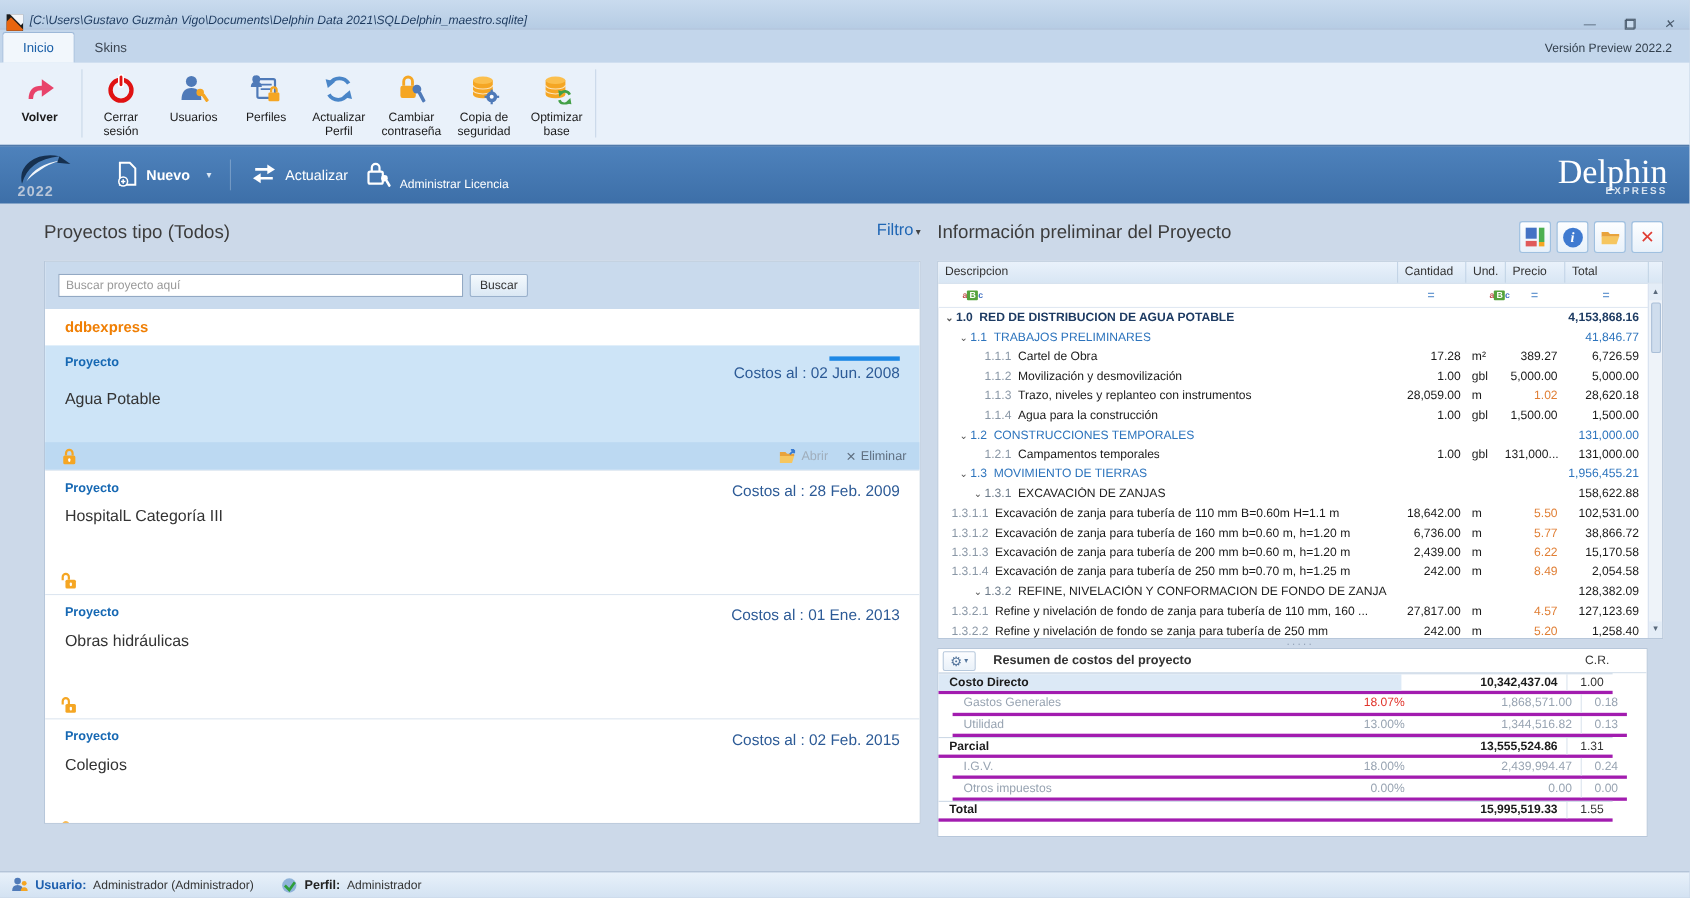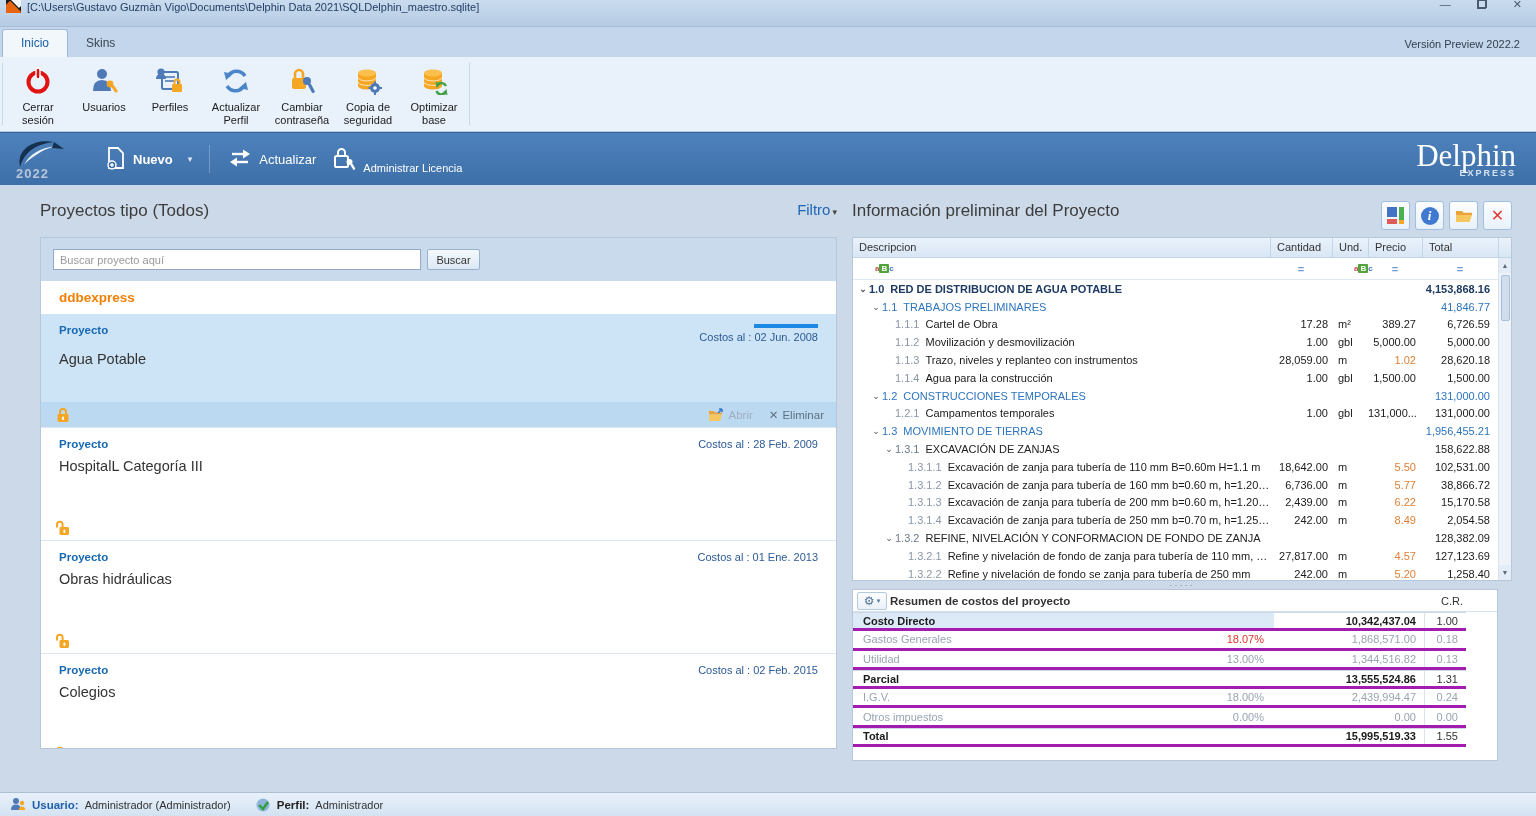--- a/index.html
+++ b/index.html
@@ -1,21 +1,21 @@
 <!DOCTYPE html>
 <html><head>
 <meta charset="utf-8">
 <style>
   * { box-sizing: border-box; margin: 0; padding: 0; }
   html,body { width:1536px; height:816px; overflow:hidden; }
   body { font-family:"Liberation Sans", sans-serif; font-size:11px; color:#333; background:#ccd9e9; }
   .app { position:relative; width:1536px; height:816px; display:flex; flex-direction:column; }
 
   
-  .titlebar { height:22px; background:linear-gradient(#c9dbee,#b6cce4); display:flex; align-items:flex-end; padding:13px 6px; border-bottom:1px solid #a7bcd6; }
+  .titlebar { height:22px; background:linear-gradient(#c9dbee,#b6cce4); display:flex; align-items:flex-start; padding:13px 6px; border-bottom:1px solid #a7bcd6;font-style:italic; }
   .app-logo { width:15px; height:15px; margin-right:6px; position:relative; background:#1c1c1c; overflow:hidden; flex:none; }
   .app-logo::after { content:""; position:absolute; left:-4px; bottom:-7px; width:16px; height:16px; background:#e8650f; transform:rotate(45deg); }
   .app-logo::before { content:""; position:absolute; right:-5px; top:-7px; width:14px; height:14px; background:#f4f6f9; transform:rotate(45deg); z-index:1; }
   .title-text { color:#1d3a5f; font-size:11px; }
   .win-controls { margin-left:auto; display:flex; gap:26px; padding-right:8px; color:#4a5a6c; font-size:11px; }
   .win-controls span { cursor:default; line-height:18px; }
   .restore-glyph { position:relative; width:10px; height:10px; display:inline-block; margin-top:4px; }
   .restore-glyph::before { content:""; position:absolute; left:0; bottom:0; width:7px; height:7px; border:1px solid #4a5a6c; background:#c9dbee; }
   .restore-glyph::after { content:""; position:absolute; right:0; top:0; width:7px; height:7px; border:1px solid #4a5a6c; }
 
@@ -65,21 +65,21 @@
   .btn-buscar { width:53px; height:21px; font-size:11px; font-family:"Liberation Sans",sans-serif; background:linear-gradient(#f4f9fd,#dbe8f4); border:1px solid #9ab1cc; border-radius:2px; cursor:pointer; color:#333; }
   .group-head { height:33px; display:flex; align-items:center; padding-left:18px; color:#f07f04; font-weight:bold; font-size:13.5px; background:#fff; }
   .card { height:113px; background:#fff; border-top:1px solid #dde6f0; display:flex; flex-direction:column; cursor:pointer; }
   .card[data-selected="true"] { background:#cde4f7; border-top:none; }
   .card-body { flex:1; padding:10px 18px 0; position:relative; }
   .card-toprow { display:flex; align-items:flex-start; }
   .proj-label { font-size:11.5px; font-weight:bold; color:#1668b3; }
   .costos-wrap { margin-left:auto; text-align:right; }
   .accent-bar { display:none; width:64px; height:4px; background:#1e88e5; margin:0 0 3px auto; }
   .card[data-selected="true"] .accent-bar { display:block; }
-  .costos { font-size:11px; color:#2c5a96; }
+  .costos { font-size:14px; color:#2c5a96; }
   .proj-name { margin-top:8px; font-size:14.5px; color:#333; }
   .card-foot { height:25px; display:flex; align-items:center; padding:0 12px 0 14px; }
   .card[data-selected="true"] .card-foot { background:#bcd9f2; }
   .card-actions { display:none; margin-left:auto; align-items:center; gap:16px; }
   .card[data-selected="true"] .card-actions { display:flex; }
   .act { display:flex; align-items:center; gap:4px; cursor:pointer; }
   .act.abrir span { color:#a0aebc; font-size:11.5px; }
   .act.elim span { color:#5f6f80; font-size:11.5px; }
   .x-red { color:#e03c32; font-weight:bold; font-size:12px; font-family:"DejaVu Sans",sans-serif; }
   .lock { width:16px; height:16px; flex:none; }
@@ -119,52 +119,52 @@
   .gbody { height:302px; overflow:hidden; }
   .trow { height:17.8px; display:flex; align-items:center; font-size:11px; }
   .trow .c-desc { display:flex; align-items:center; }
   .chev { width:12px; flex:none; font-size:9px; color:#555; visibility:hidden; text-align:center; line-height:10px; }
   .chev[data-expand="true"] { visibility:visible; }
   .code { margin-right:6px; color:#8a97a6; flex:none; }
   .desc { white-space:nowrap; overflow:hidden; text-overflow:ellipsis; }
   .c-desc[data-depth="0"] { padding-left:4px; }
   .c-desc[data-depth="1"] { padding-left:17px; }
   .c-desc[data-depth="2"] { padding-left:30px; }
-  .c-desc[data-depth="3"] { padding-left:43px; }
+  .c-desc[data-depth="3"] { }
   .trow[data-type="root"] { color:#1d3b63; font-weight:bold; }
   .trow[data-type="root"] .code { color:#1d3b63; }
   .trow[data-type="section"] { color:#2d74bd; }
   .trow[data-type="section"] .code { color:#2d74bd; }
   .trow[data-type="sub"] { color:#222; }
   .trow[data-type="sub"] .code { color:#6c7a89; }
   .trow[data-type="item"] { color:#1a1a1a; }
   .c-pre[data-alt="true"] { color:#e07f35; }
   .vscroll { position:absolute; right:0; top:20px; bottom:0; width:13px; background:#eef3f9; border-left:1px solid #d7e2ef; display:flex; flex-direction:column; align-items:center; }
   .sb-btn { width:13px; height:15px; font-size:7px; color:#5a6a7c; display:flex; align-items:center; justify-content:center; background:#e4edf7; cursor:pointer; }
   .sb-thumb { width:9px; height:46px; background:#cfdded; border:1px solid #aabfd8; border-radius:2px; margin-top:2px; cursor:grab; }
   .sb-spacer { flex:1; }
   .splitter { height:8px; display:flex; align-items:center; justify-content:center; color:#7a8aa0; font-size:9px; letter-spacing:2px; cursor:row-resize; }
 
   
   .sum-box { width:646px; height:172px; background:#fff; border:1px solid #b7c7da; overflow:hidden; }
   .sum-head { height:22px; display:flex; align-items:center; border-bottom:1px solid #d5e0ec; padding:0 10px 0 4px; }
   .gear-btn { width:30px; height:18px; border:1px solid #b6c8dc; border-radius:2px; background:linear-gradient(#fcfdff,#e9f1f9); display:flex; align-items:center; justify-content:center; gap:2px; cursor:pointer; }
   .gear-glyph { font-family:"DejaVu Sans",sans-serif; font-size:12px; color:#54759c; line-height:1; }
   .gear-btn .car { font-size:7px; color:#54759c; }
-  .sum-title { margin-left:3px; font-weight:bold; font-size:11.5px; color:#333; }
+  .sum-title { margin-left:16px; font-weight:bold; font-size:11.5px; color:#333; }
   .sum-cr { margin-left:auto; font-size:11px; color:#333; padding-right:24px; }
   .sum-row { width:613px; height:19.3px; display:flex; align-items:center; border-bottom:3px solid #a21caf; font-size:11px; }
   .sum-left { flex:1; display:flex; align-items:center; height:100%; }
   .sum-left[data-hl="true"] { background:#dce9f6; }
   .sum-label { flex:1; padding-left:10px; }
   .sum-pct { width:90px; text-align:right; padding-right:10px; }
   .sum-pct[data-red="true"] { color:#e0342b; }
   .sum-val { width:150px; text-align:right; padding-right:8px; }
   .sum-crv { width:42px; text-align:right; padding-right:8px; border-left:1px solid #dbe4ee; height:100%; display:flex; align-items:center; justify-content:flex-end; }
-  .sum-row[data-style="muted"] { color:#98a4b2; }
+  .sum-row[data-style="muted"] { color:#98a4b2;margin-left:13px; }
   .sum-row[data-style="muted"] .sum-pct:not([data-red="true"]) { color:#98a4b2; }
   .sum-row[data-style="bold"] { color:#1b1b1b; font-weight:bold; border-top:1px solid #cdd9e6; }
   .sum-row[data-style="bold"] .sum-crv { font-weight:normal; color:#333; }
 
   
   .statusbar { height:24px; background:linear-gradient(#e8f1fa,#d3e2f2); border-top:1px solid #aebfd4; display:flex; align-items:center; padding:0 10px; gap:6px; }
   .sb-label { color:#1e5fae; font-weight:bold; font-size:11.5px; }
   .sb-label.dark { color:#222; }
   .sb-val { color:#333; font-size:11px; margin-right:18px; }
 </style>
@@ -183,20 +183,28 @@
     </span>
   </div>
 
   <div class="tabrow">
     <span class="tab active">Inicio</span>
     <span class="tab">Skins</span>
     <span class="version">Versión Preview 2022.2</span>
   </div>
 
   <div class="ribbon">
+    <div class="rb volver">
+      <span class="ic">
+        <svg width="30" height="26" viewBox="0 0 30 26">
+            <path d="M5 22 Q5 10 17 10 L17 4 L28 12 L17 20 L17 14 Q9 14 9 22 Z" fill="#e8436a"></path>
+          </svg>
+      </span>
+      <span class="lbl">Volver</span>
+    </div>
     <div class="rdiv"></div>
     <div class="rb">
       <span class="ic">
         <svg width="28" height="28" viewBox="0 0 28 28">
             <circle cx="14" cy="15" r="9.5" fill="none" stroke="#e01212" stroke-width="4"></circle>
             <rect x="12" y="1" width="4" height="11" rx="2" fill="#e01212" stroke="#fff" stroke-width="1.4"></rect>
           </svg>
       </span>
       <span class="lbl">Cerrar sesión</span>
     </div>

